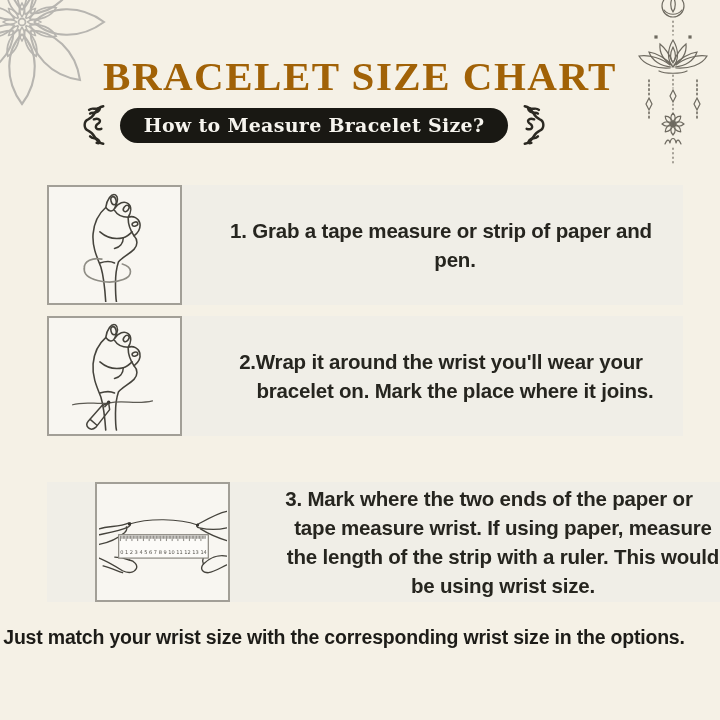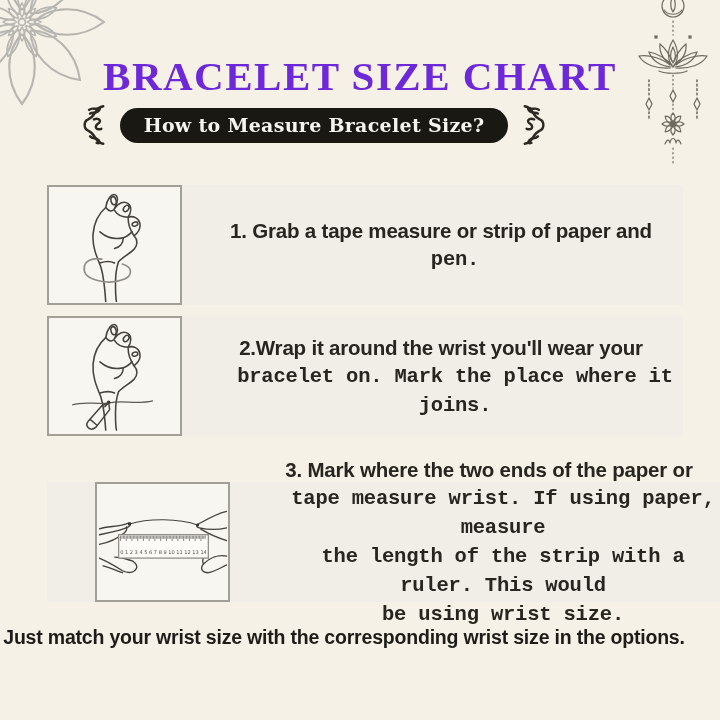--- a/index.html
+++ b/index.html
@@ -5,21 +5,21 @@
   html,body{margin:0;padding:0;}
   .page{
     position:relative; width:720px; height:720px; overflow:hidden;
     background:#f5f1e6;
     font-family:"Liberation Sans", sans-serif;
   }
   
   .title{
     position:absolute; top:52px; left:0; width:720px; text-align:center;
     font-family:"Liberation Serif", serif; font-weight:700;
-    font-size:41px; letter-spacing:1.5px; color:#6d28d9;
+    font-size:41px; letter-spacing:1.5px; color:#a16207;
   }
   .badge-row{
     position:absolute; top:103px; left:0; width:628px;
     display:flex; justify-content:center; align-items:center; gap:13px;
   }
   .badge{
     background:#191813; color:#f6f4ee;
     font-family:"DejaVu Serif", serif; font-weight:700;
     font-size:19px; letter-spacing:0.3px;
     padding:6px 24px 7px; border-radius:19px; white-space:nowrap;
@@ -40,21 +40,21 @@
     background:#f8f6f1; border:2px solid #a29f97;
     display:flex; align-items:center; justify-content:center;
   }
   .steptext{
     flex:1; display:flex; flex-direction:column; justify-content:center;
     padding-left:23px; padding-right:6px;
     font-weight:700; font-size:20.5px; line-height:29px; color:#26251f;
     letter-spacing:-0.2px;
     text-align:center;
   }
-  .steptext .cont{padding-left:28px;font-family:Liberation Mono, monospace;}
+  .steptext .cont{padding-left:28px;}
   
   .footer{
     position:absolute; top:626px; left:0; width:688px; text-align:center;
     font-weight:700; font-size:19.5px; letter-spacing:-0.2px; color:#1d1c18;
     white-space:nowrap;
   }
 </style>
 </head>
 <body>
 

